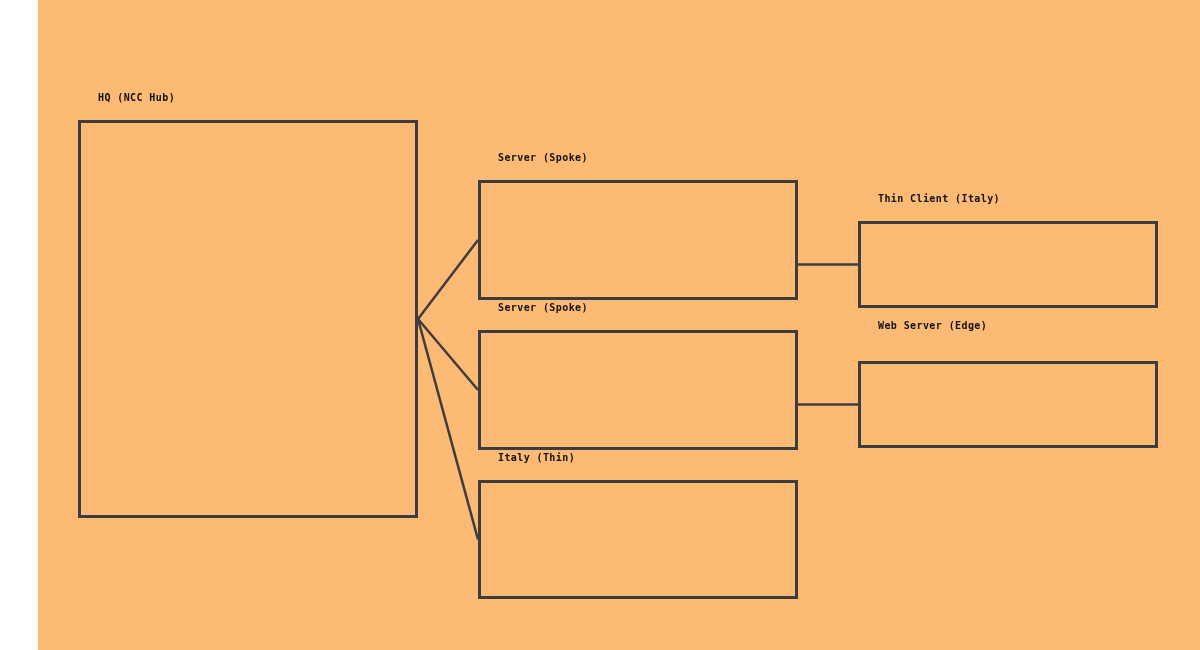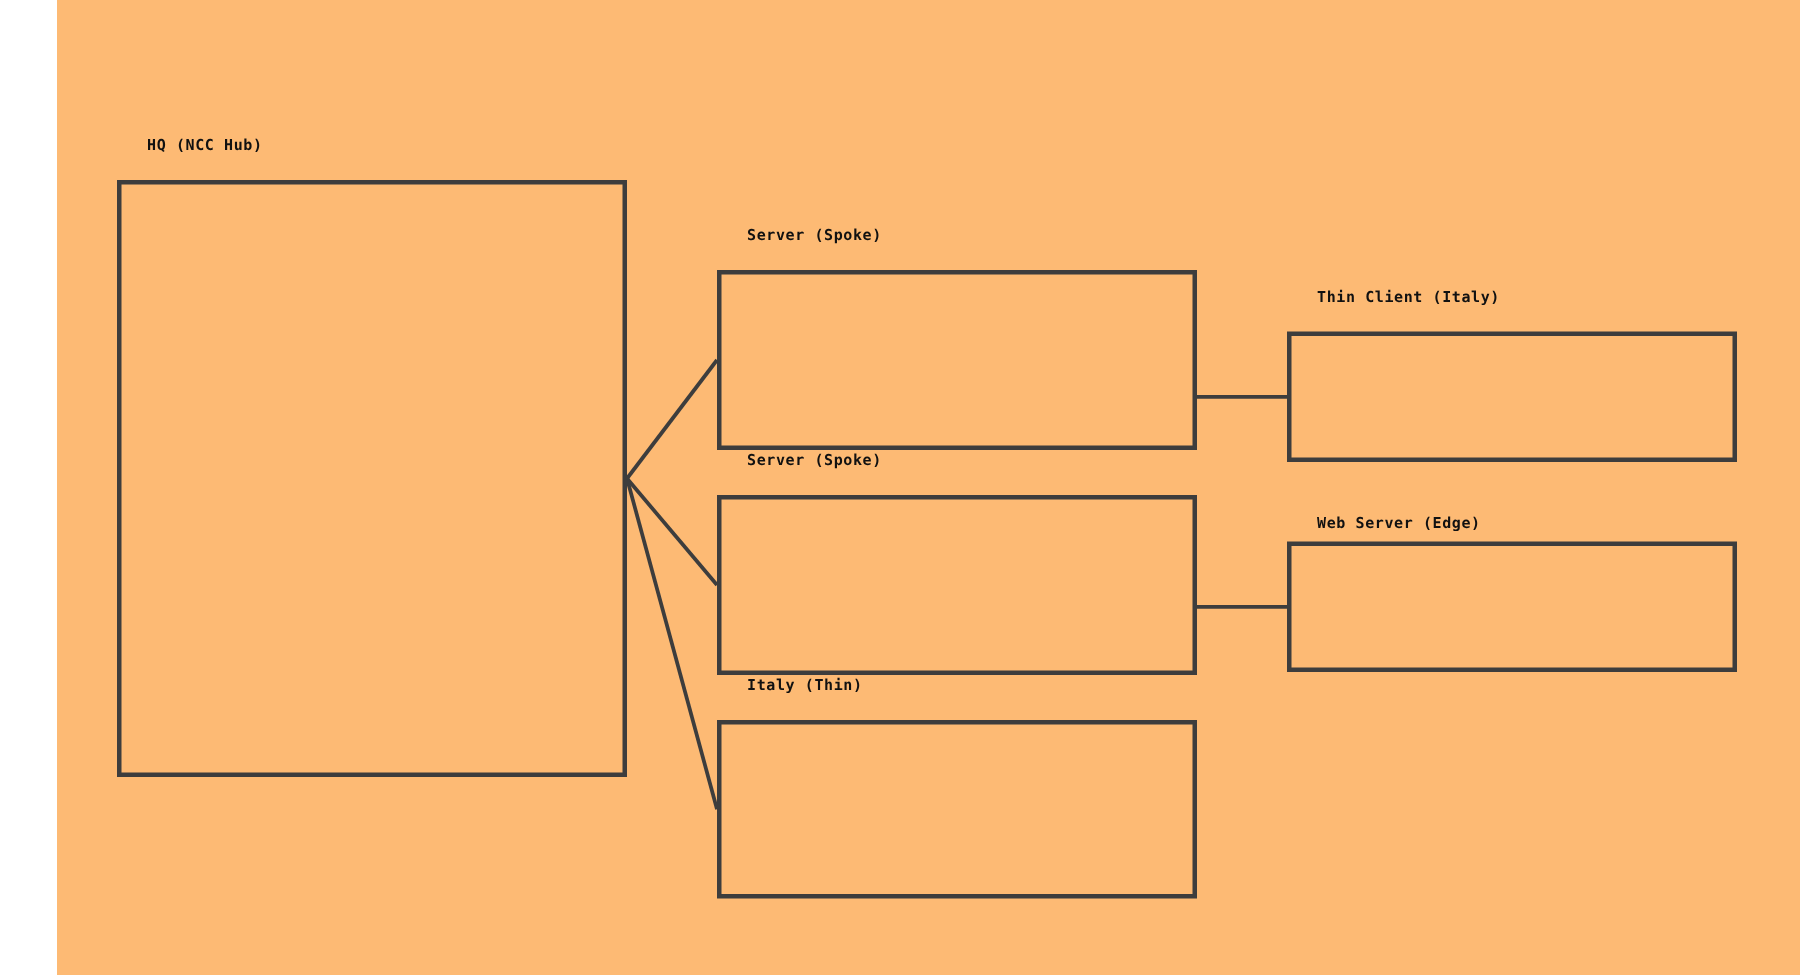--- a/index.html
+++ b/index.html
@@ -70,17 +70,17 @@
       </div>
       <div class="node">
         <div class="node-label" style="left: 460px; top: 450px; color: rgb(17, 17, 17);">Italy (Thin)</div>
         <div class="node-box" style="left: 440px; top: 480px; width: 320px; height: 119px; border-width: 3px; border-color: rgb(61, 61, 61);"></div>
       </div>
       <div class="node">
         <div class="node-label" style="left: 840px; top: 191px; color: rgb(17, 17, 17);">Thin Client (Italy)</div>
         <div class="node-box" style="left: 820px; top: 221px; width: 300px; height: 87px; border-width: 3px; border-color: rgb(61, 61, 61);"></div>
       </div>
       <div class="node">
-        <div class="node-label" style="left: 840px; top: 342px; color: rgb(17, 17, 17);">Web Server (Edge)</div>
+        <div class="node-label" style="left: 840px; top: 318px; color: rgb(17, 17, 17);">Web Server (Edge)</div>
         <div class="node-box" style="left: 820px; top: 361px; width: 300px; height: 87px; border-width: 3px; border-color: rgb(61, 61, 61);"></div>
       </div>
     </div>
 </div>
 
 </body></html>

